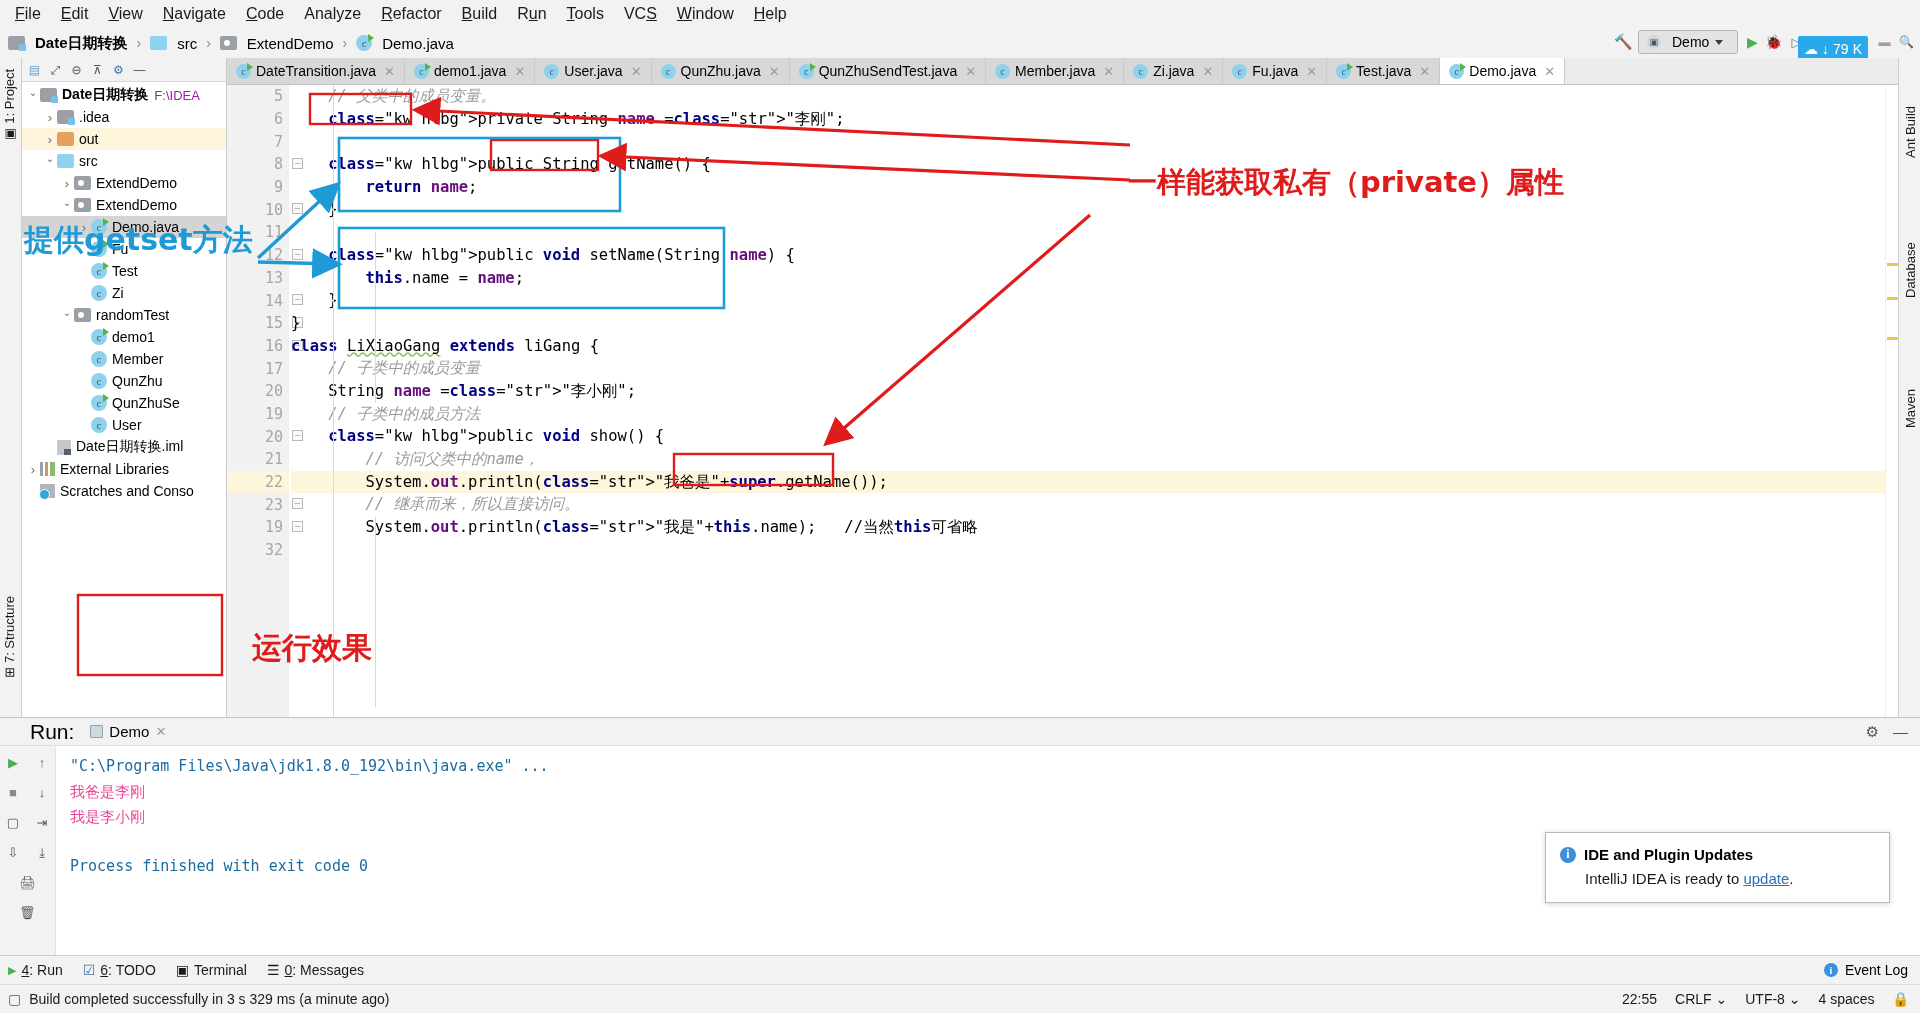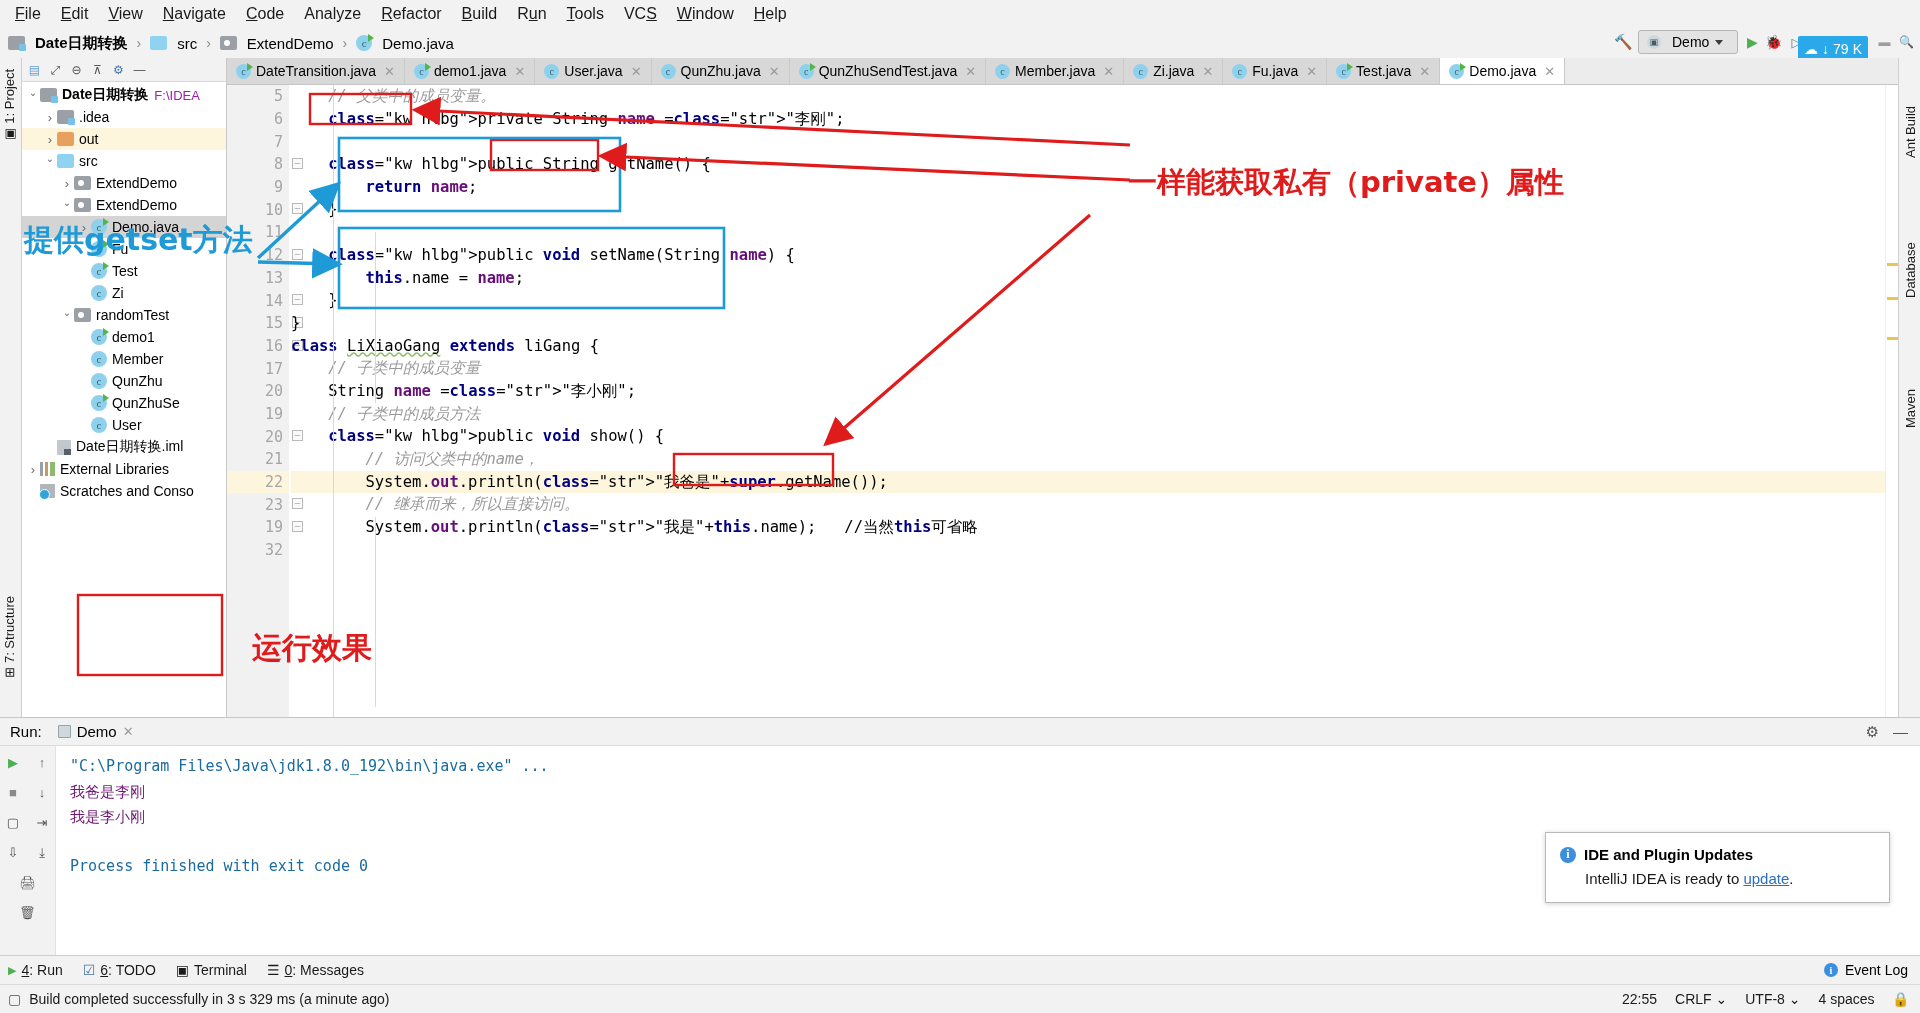--- a/index.html
+++ b/index.html
@@ -160,35 +160,35 @@
 
   
   .runpanel {
     position:absolute; left:0; right:0; bottom:58px; height:238px;
     background:#fff; border-top:1px solid #c5c5c5; display:flex; flex-direction:column;
   }
   .run-head {
     height:28px; background:#f2f2f2; display:flex; align-items:center; gap:10px;
     padding-left:10px; border-bottom:1px solid #dcdcdc; flex:none; position:relative;
   }
-  .run-head .lbl { font-size:15px; }
+  .run-head .lbl { font-size:21px;margin-left:20px; }
   .run-tab { display:flex; align-items:center; gap:6px; font-size:15px; padding:2px 6px; }
   .run-tab .ic { width:13px;height:13px;background:#cfd8dc;border:1px solid #90a4ae;border-radius:1px; }
   .run-head .right { position:absolute; right:12px; display:flex; align-items:center; gap:14px; color:#555; }
   .run-body { flex:1; display:flex; min-height:0; }
   .run-side { width:56px; flex:none; background:#f2f2f2; display:flex; flex-direction:column;
               align-items:center; padding-top:6px; gap:9px; border-right:1px solid #e2e2e2; }
   .rbtn { width:21px;height:21px; display:flex;align-items:center;justify-content:center;
           font-size:13px; color:#555; }
   .console {
     flex:1; padding:8px 0 0 14px; font-family:"DejaVu Sans Mono", monospace;
     font-size:15px; color:#1a6ba0; position:relative; overflow:hidden;
   }
   .console .ln { height:25px; line-height:25px; white-space:pre; }
-  .console .cn { color:#701a75; font-family:"Liberation Sans",sans-serif; }
+  .console .cn { color:#ec4899; font-family:"Liberation Sans",sans-serif; }
 
   
   .bottombar {
     position:absolute; left:0; right:0; bottom:29px; height:29px; background:#f2f2f2;
     border-top:1px solid #cfcfcf; display:flex; align-items:center; gap:20px; padding-left:8px;
     font-size:14px;
   }
   .bb-item { display:flex; align-items:center; gap:5px; color:#1a1a1a; }
   .bb-item u { text-decoration:underline; }
   .bb-right { position:absolute; right:12px; display:flex; align-items:center; gap:7px; }

